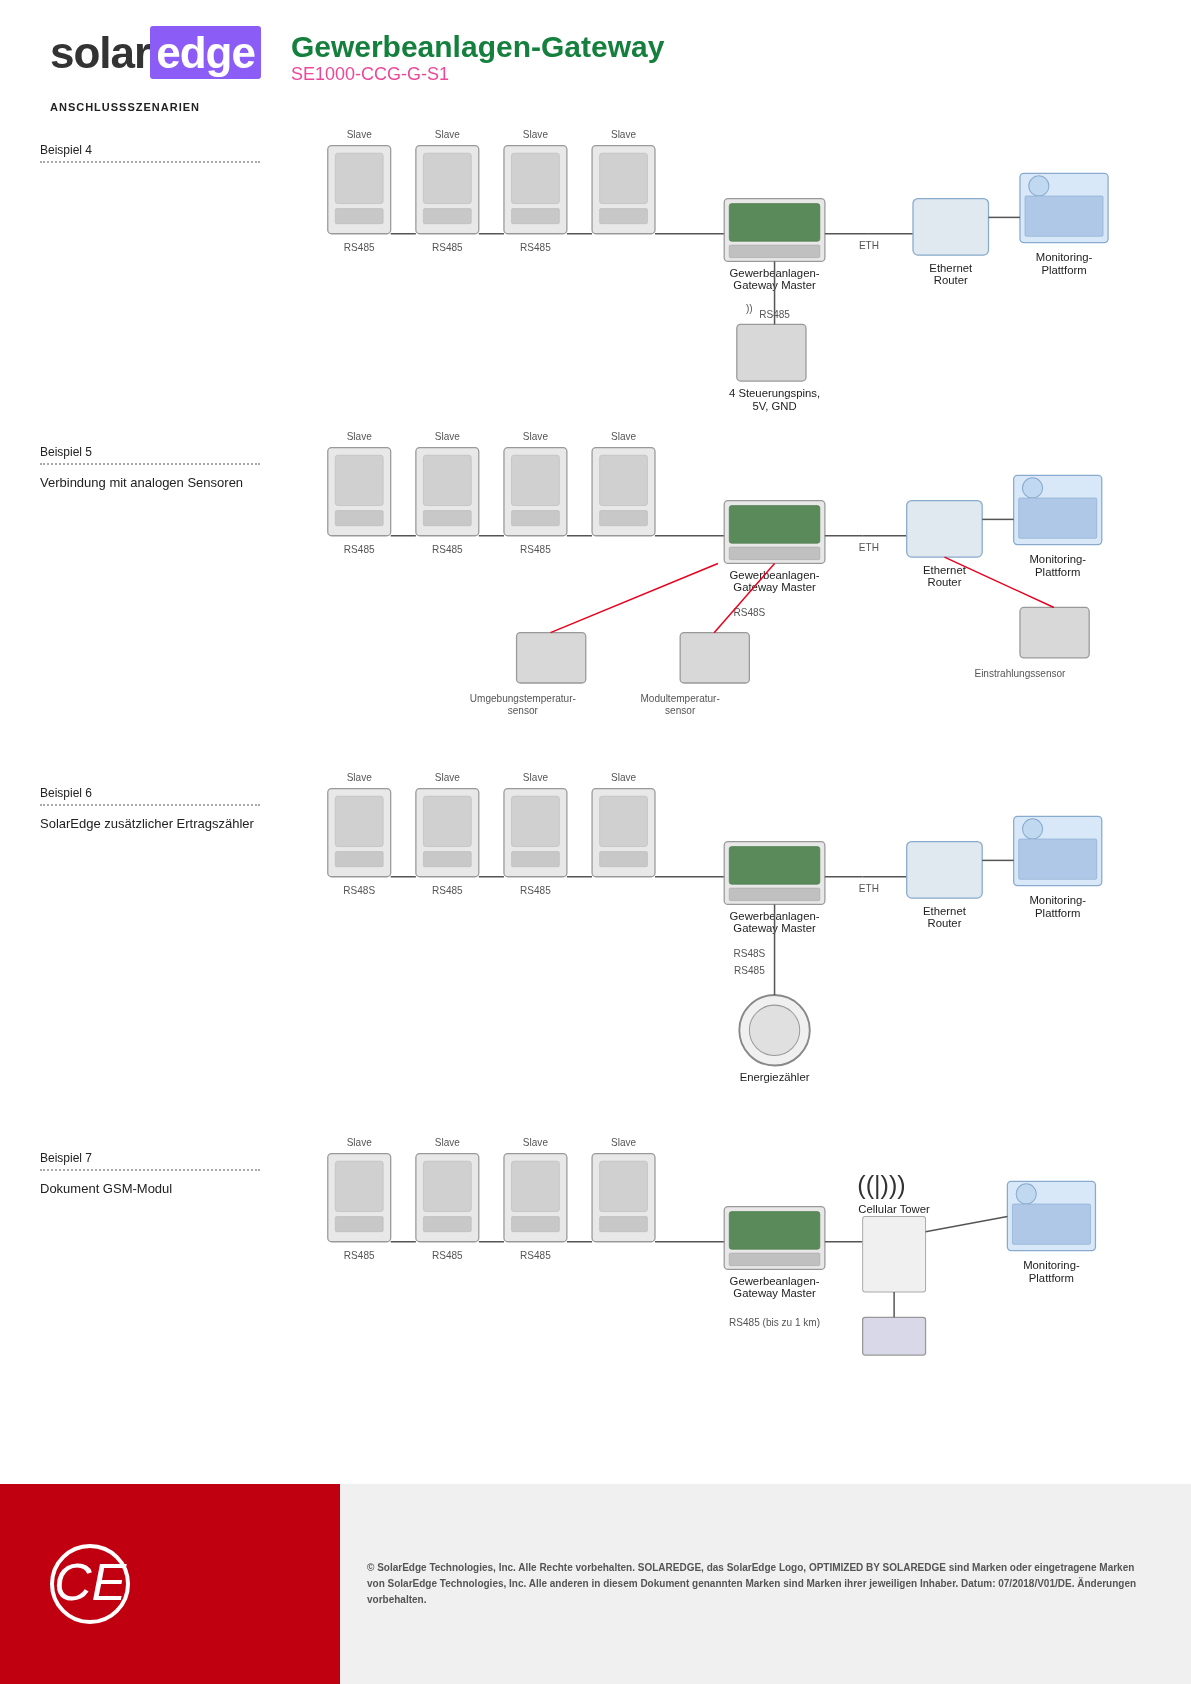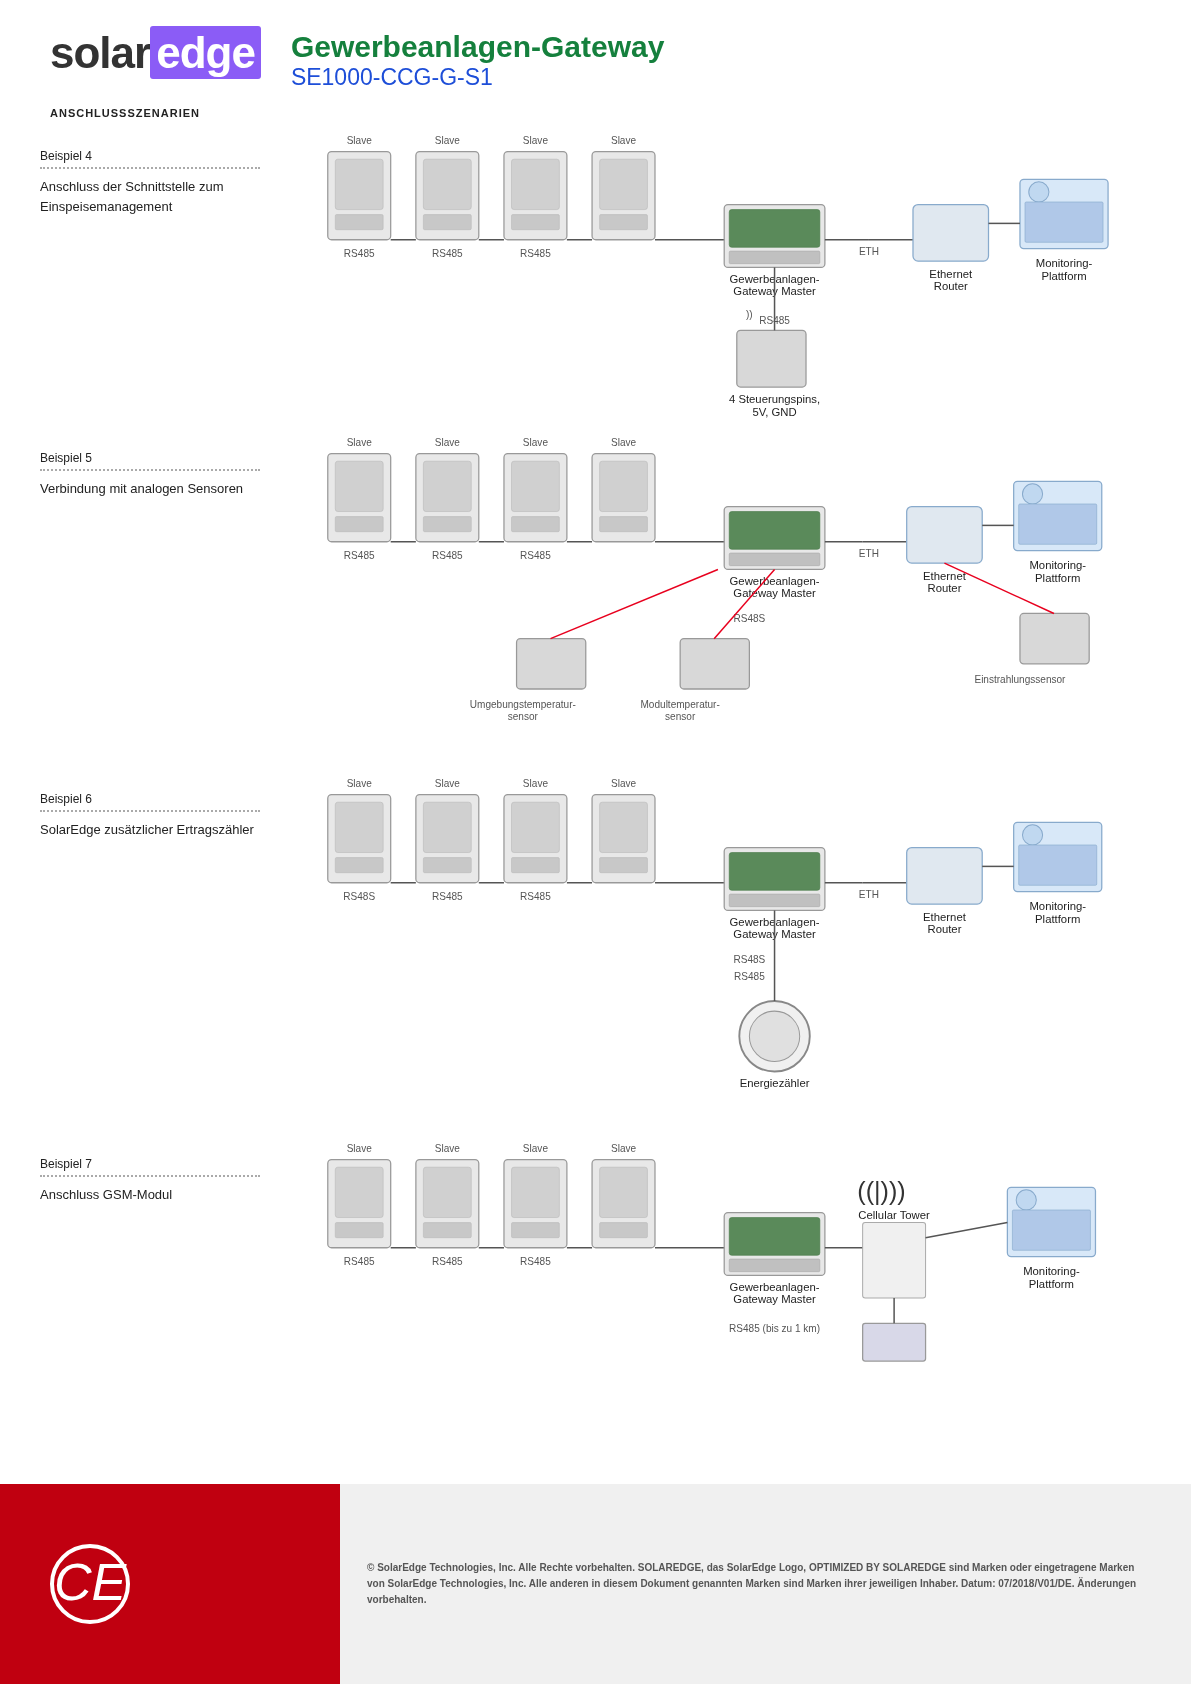--- a/index.html
+++ b/index.html
@@ -44,23 +44,23 @@
     }
     .header-title {
       padding-top: 2px;
     }
     .header-title h1 {
       font-size: 30px;
       font-weight: 700;
       color: #15803d;
     }
     .header-title h2 {
-      font-size: 23px;
+      font-size: 18px;
       font-weight: 400;
-      color: #1d4ed8;
+      color: #ec4899;
     }
 
     
     .section-label {
       font-size: 11px;
       font-weight: 700;
       letter-spacing: 1px;
       text-transform: uppercase;
       padding: 6px 68px 10px 50px;
       color: #222;
@@ -202,21 +202,20 @@
 
   <div class="section-label">ANSCHLUSSSZENARIEN</div>
 
   <div class="main-content">
     <div class="right-panel">
 
       <div class="diagram-section">
         <div class="left-info">
           <div class="example-title">Beispiel 4</div>
           <hr class="dot-divider">
-          <div class="example-description">Anschluss der Schnittstelle zum<br>Einspeisemanagement</div>
         </div>
         <div class="diagram-area">
           <svg class="diagram-svg" viewBox="0 0 700 230">
 
             <g>
               <text x="55" y="12" class="slave-label">Slave</text>
               <rect x="30" y="18" width="50" height="70" rx="3" fill="#e8e8e8" stroke="#999" stroke-width="1"></rect>
               <rect x="36" y="24" width="38" height="40" rx="2" fill="#d0d0d0" stroke="#bbb" stroke-width="0.5"></rect>
               <rect x="36" y="68" width="38" height="12" rx="1" fill="#c8c8c8" stroke="#bbb" stroke-width="0.5"></rect>
             </g>
@@ -462,21 +461,21 @@
             <line x1="385" y1="110" x2="385" y2="182" stroke="#555" stroke-width="1.2"></line>
             <text x="365" y="165" class="bus-label">RS485</text>
           </svg>
         </div>
       </div>
 
       <div class="diagram-section">
         <div class="left-info">
           <div class="example-title">Beispiel 7</div>
           <hr class="dot-divider">
-          <div class="example-description">Anschluss GSM-Modul</div>
+          <div class="example-description">Dokument GSM-Modul</div>
         </div>
         <div class="diagram-area">
           <svg class="diagram-svg" viewBox="0 0 700 220">
 
             <g>
               <text x="55" y="12" class="slave-label">Slave</text>
               <rect x="30" y="18" width="50" height="70" rx="3" fill="#e8e8e8" stroke="#999" stroke-width="1"></rect>
               <rect x="36" y="24" width="38" height="40" rx="2" fill="#d0d0d0" stroke="#bbb" stroke-width="0.5"></rect>
               <rect x="36" y="68" width="38" height="12" rx="1" fill="#c8c8c8" stroke="#bbb" stroke-width="0.5"></rect>
             </g>

